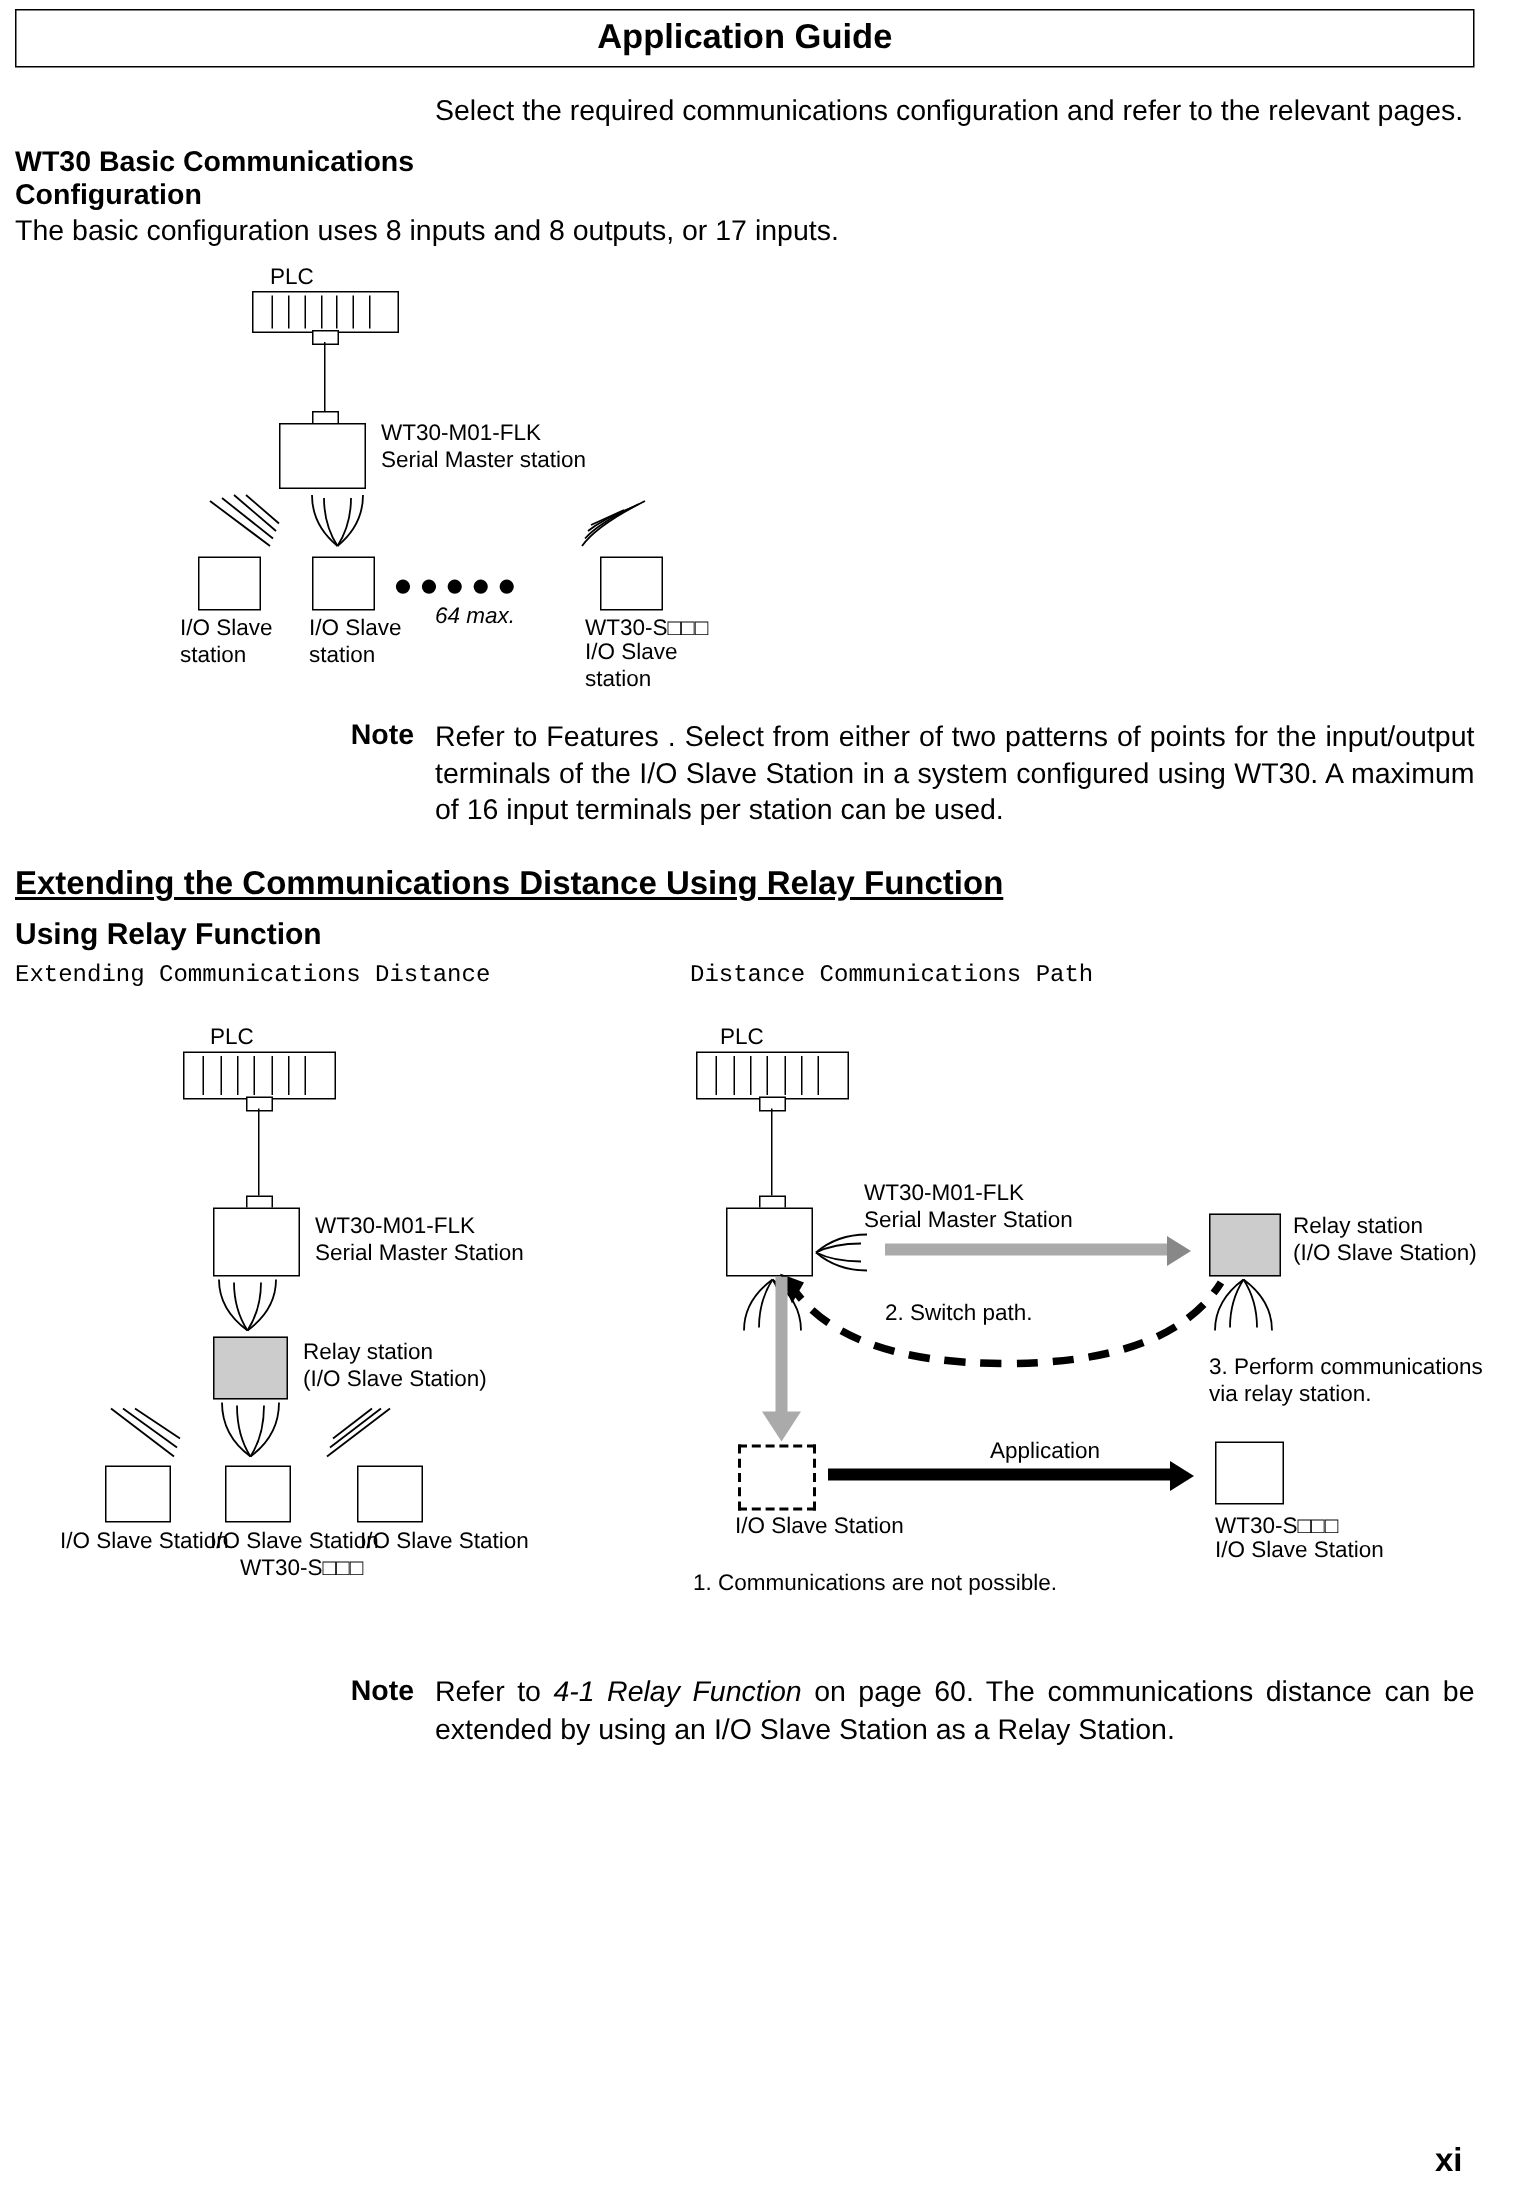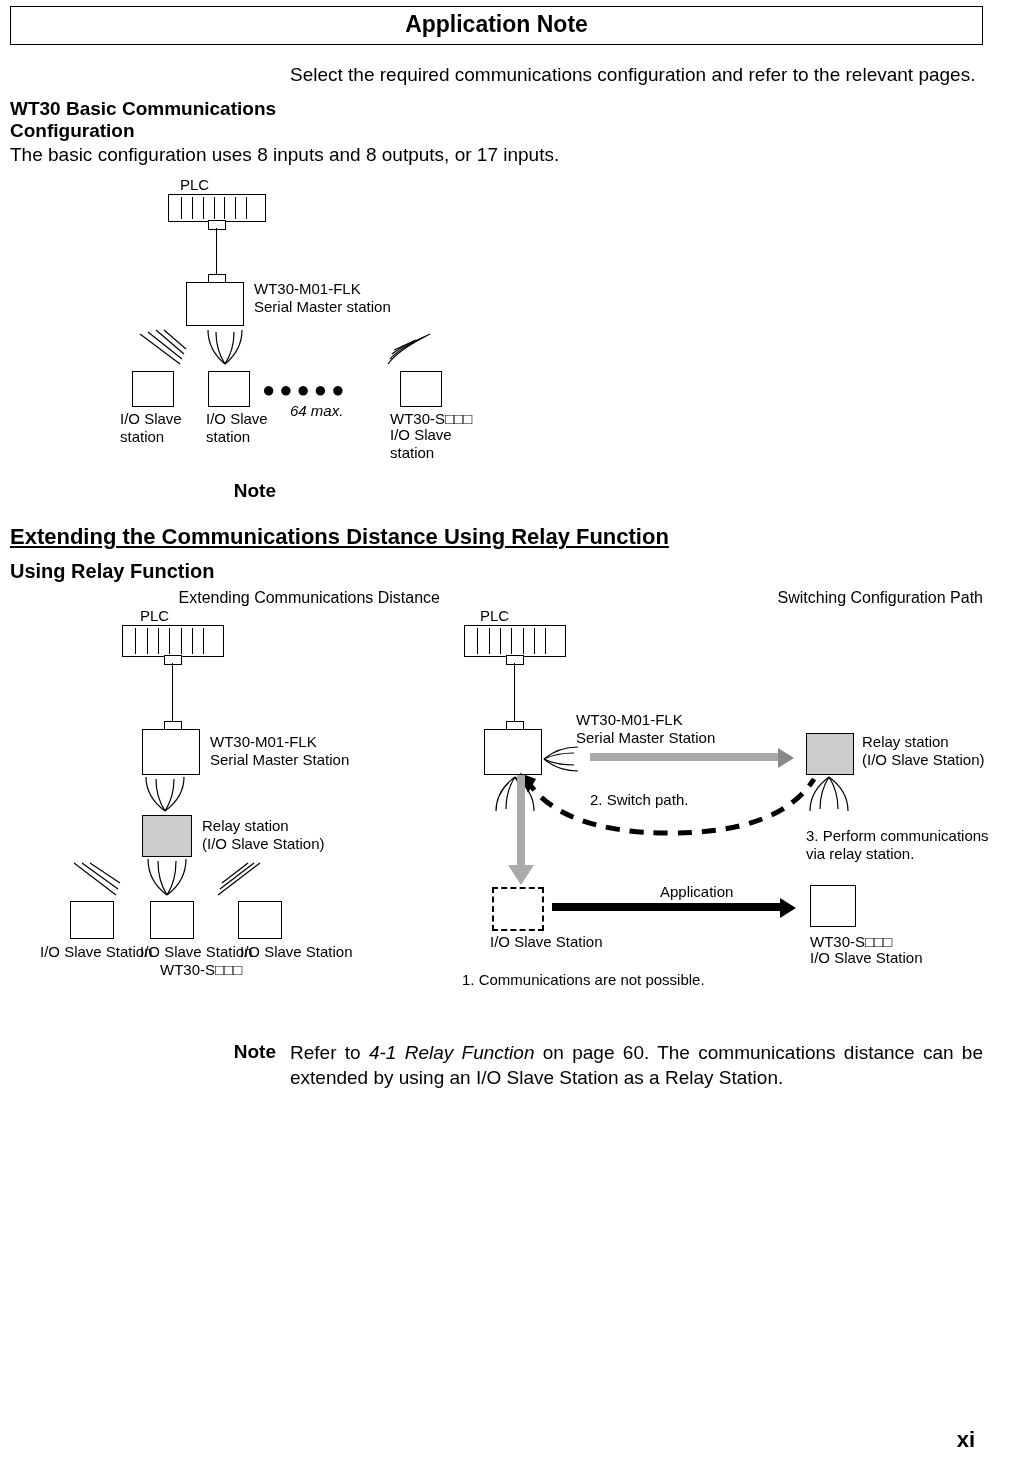--- a/index.html
+++ b/index.html
@@ -123,22 +123,23 @@
   .relay-row {
     display: flex;
     gap: 20px;
   }
   .relay-col {
     flex: 1;
     position: relative;
   }
   .relay-caption {
     font-size: 16px;
-    text-align: right;
-    margin-bottom: 0;
+    text-align: left;
+    margin-bottom: 24px;
+    font-family: Liberation Mono, monospace;
   }
   .relay-diagram {
     position: relative;
     height: 430px;
   }
   .arrow {
     position: absolute;
     background: #888;
     height: 10px;
   }
@@ -159,21 +160,21 @@
     font-weight: bold;
     font-size: 22px;
   }
   .italic { font-style: italic; }
 </style>
 </head>
 <body>
 
 <div class="page">
 
-  <div class="title-bar">Application Note</div>
+  <div class="title-bar">Application Guide</div>
 
   <div class="body-text">Select the required communications configuration and refer to the relevant pages.</div>
 
   <div class="two-col">
     <div class="side-heading">WT30 Basic Communications Configuration</div>
     <div class="right-col">
       <div>The basic configuration uses 8 inputs and 8 outputs, or 17 inputs.</div>
 
       <div class="diagram">
         <div class="lbl" style="left:90px;top:0;">PLC</div>
@@ -233,20 +234,21 @@
 station</div>
         <div class="lbl" style="left:300px;top:234px;">WT30-S□□□</div>
         <div class="lbl" style="left:300px;top:250px;white-space:pre;">I/O Slave
 station</div>
       </div>
     </div>
   </div>
 
   <div class="note-row">
     <div class="note-label">Note</div>
+    <div class="note-text">Refer to Features . Select from either of two patterns of points for the input/output terminals of the I/O Slave Station in a system configured using WT30. A maximum of 16 input terminals per station can be used.</div>
   </div>
 
   <div class="section-h">Extending the Communications Distance Using Relay Function</div>
   <div class="sub-h">Using Relay Function</div>
 
   <div class="relay-row">
 
     <div class="relay-col" style="flex:0 0 430px;">
       <div class="relay-caption">Extending Communications Distance</div>
       <div class="relay-diagram">
@@ -311,21 +313,21 @@
         <div class="module-box" style="left:228px;top:294px;width:42px;height:36px;"></div>
 
         <div class="lbl" style="left:30px;top:336px;">I/O Slave Station</div>
         <div class="lbl" style="left:130px;top:336px;">I/O Slave Station</div>
         <div class="lbl" style="left:230px;top:336px;">I/O Slave Station</div>
         <div class="lbl" style="left:150px;top:354px;">WT30-S□□□</div>
       </div>
     </div>
 
     <div class="relay-col">
-      <div class="relay-caption">Switching Configuration Path</div>
+      <div class="relay-caption">Distance Communications Path</div>
       <div class="relay-diagram">
         <div class="lbl" style="left:20px;top:0;">PLC</div>
         <div class="plc" style="left:4px;top:18px;width:100px;height:30px;">
           <div class="inner-lines">
               <span></span>
               <span></span>
               <span></span>
               <span></span>
               <span></span>
               <span></span>

